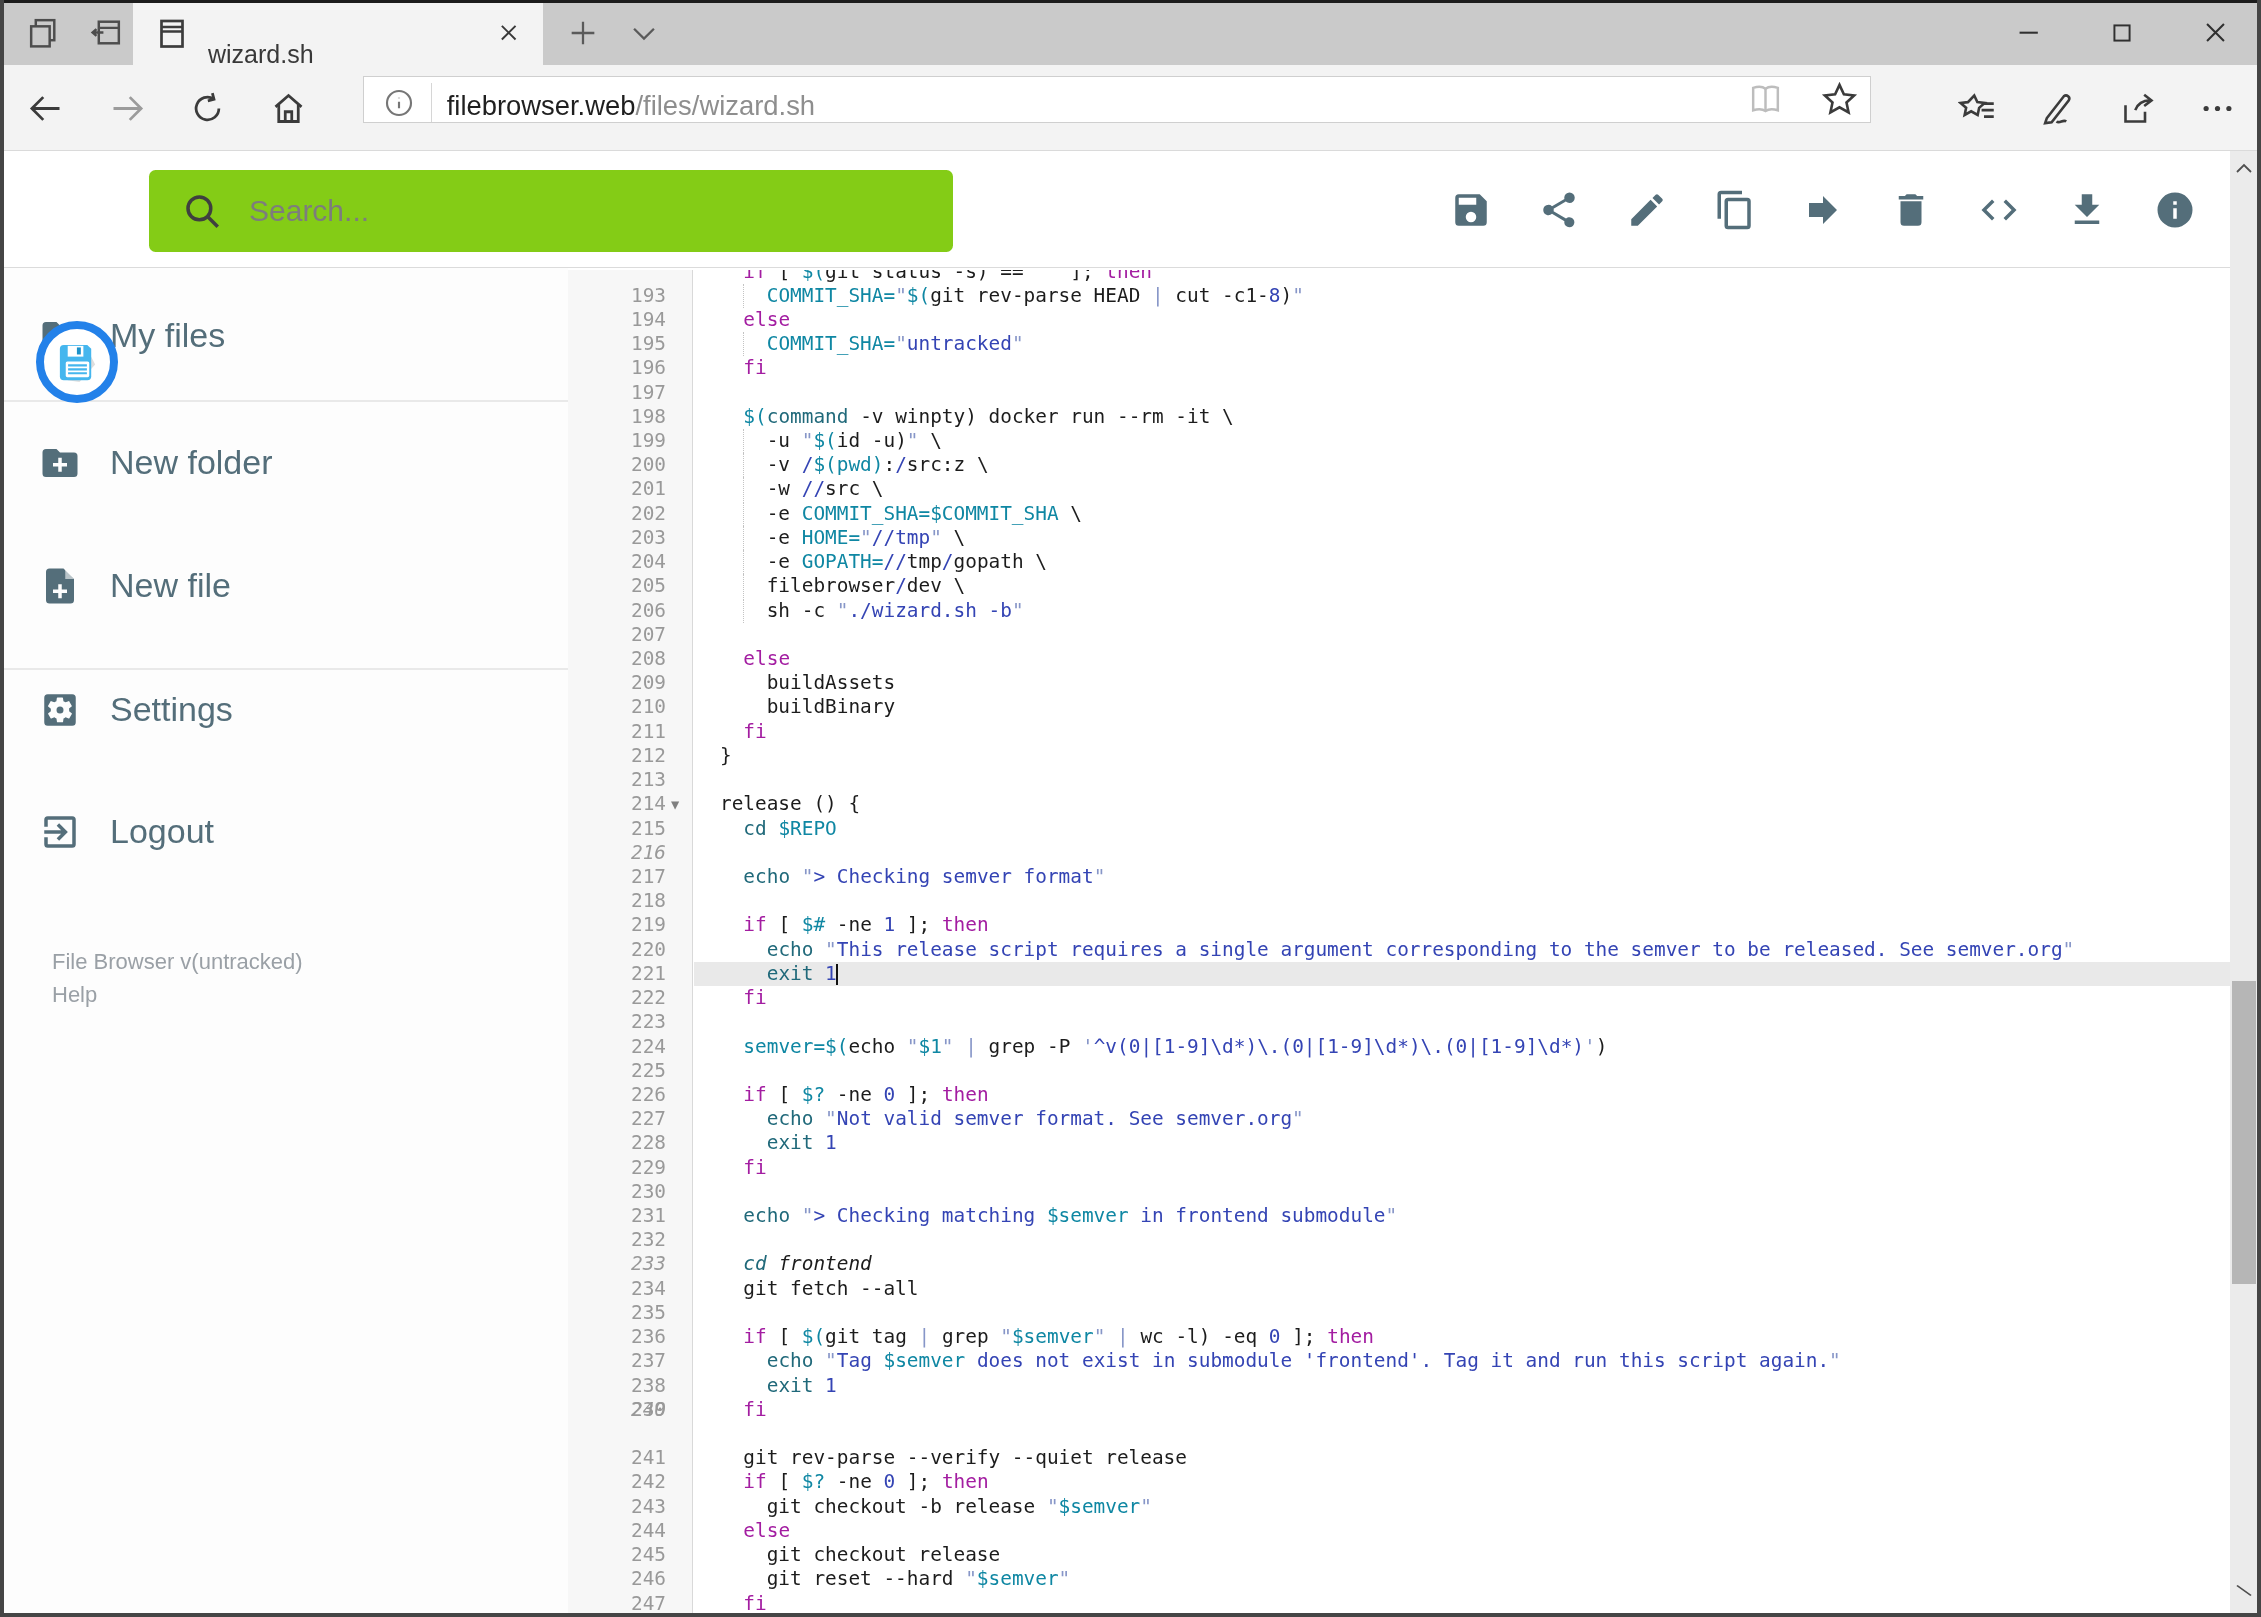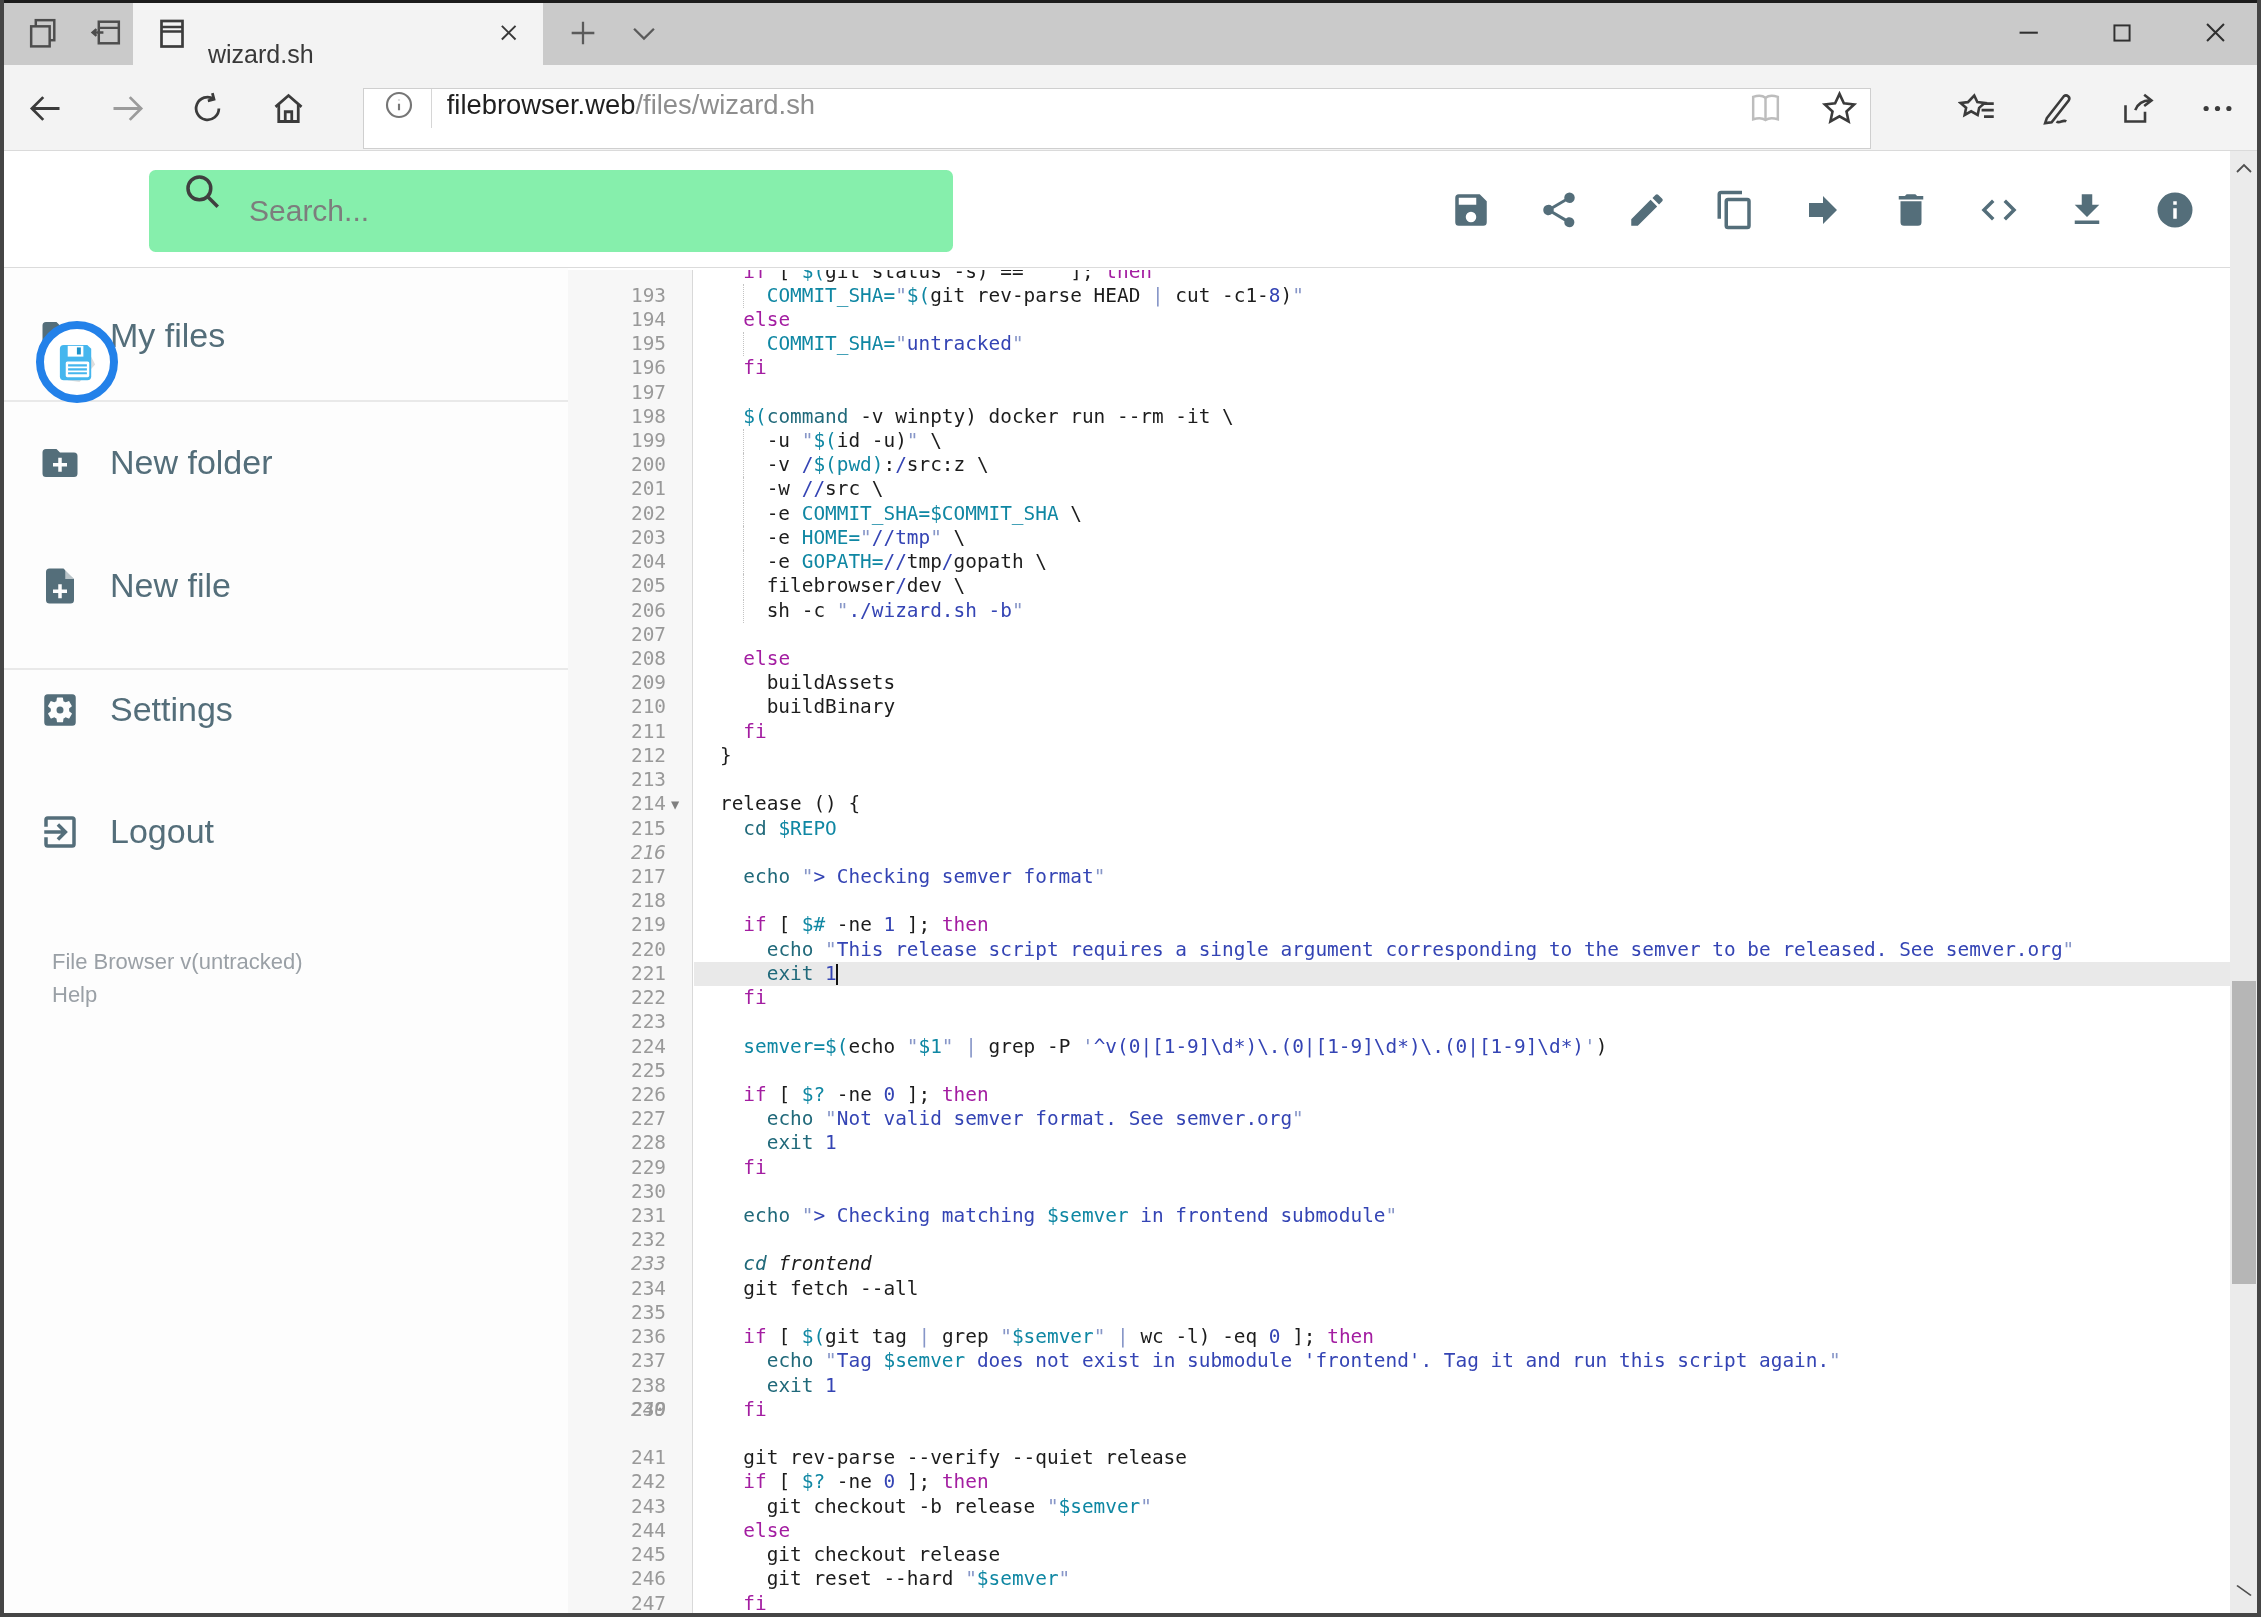--- a/index.html
+++ b/index.html
@@ -15,32 +15,32 @@
   
   .tabbar{position:absolute;left:0;top:0;width:100%;height:65px;background:#cacaca;}
   .tabbar svg{display:block;}
   .tab-left-btn{position:absolute;top:0;width:57px;height:65px;display:flex;align-items:center;justify-content:center;color:#4d4d4d;}
   .tab{position:absolute;left:133px;top:0;width:410px;height:65px;background:#f3f3f3;display:flex;align-items:center;padding:0 21px;color:#383838;}
   .tab-title{font-size:25px;margin-left:18px;flex:1;white-space:nowrap;overflow:hidden;margin-top:44px;}
   .tab-glyph{color:#3c3c3c;}
   .win-btn{position:absolute;top:0;width:89px;height:65px;display:flex;align-items:center;justify-content:center;color:#303030;}
   .navbar{position:absolute;left:0;top:65px;width:100%;height:86px;background:#f3f3f3;border-bottom:0.8px solid #dadada;}
   .nav-ic{position:absolute;top:0;height:86px;width:73px;display:flex;align-items:center;justify-content:center;color:#3b3b3b;}
-  .urlbox{position:absolute;left:363px;top:11.3px;width:1508px;height:61px;background:#fff;border:0.8px solid #cfcfcf;display:flex;align-items:flex-start;margin-top:12px;}
+  .urlbox{position:absolute;left:363px;top:11.3px;width:1508px;height:47px;background:#fff;border:0.8px solid #cfcfcf;display:flex;align-items:flex-end;}
   .url-info{margin-left:19.4px;color:#767676;}
   .url-sep{width:0.8px;height:39px;background:#d6d6d6;margin:0 14.5px 0 16px;}
   .url-text{font-size:27.4px;white-space:nowrap;}
   .url-host{color:#1f1f1f;}
   .url-path{color:#8e8e8e;}
   .url-right{position:absolute;right:11.3px;display:flex;align-items:center;gap:36px;}
 
   
   .appheader{position:absolute;left:0;top:151px;width:100%;height:117px;background:#fff;border-bottom:1.6px solid #dbdbdb;z-index:5;}
   .logo{position:absolute;left:36px;top:170px;width:82px;height:82px;border-radius:50%;border:8px solid #2381e9;background:#fff;display:flex;align-items:center;justify-content:center;}
-  .searchbox{position:absolute;left:149px;top:19.4px;width:804px;height:82px;background:#86efac;border-radius:6.5px;display:flex;}
+  .searchbox{position:absolute;left:149px;top:19.4px;width:804px;height:82px;background:#84cc16;border-radius:6.5px;display:flex;align-items:center;}
   .searchbox svg{margin-left:32px;color:#3f3f3f;flex:none;}
   .searchbox input{border:0;outline:0;background:transparent;font-size:30px;color:#444;margin-left:24px;width:646px;font-family:"Liberation Sans",sans-serif;}
   .searchbox input::placeholder{color:#7d7d7d;opacity:1;}
   .toolbar{position:absolute;right:60px;top:0;height:117px;display:flex;align-items:center;gap:35px;}
   .tb-btn{width:53px;height:53px;display:flex;align-items:center;justify-content:center;color:#546e7a;}
 
   
   .sidebar{position:absolute;left:0;top:268px;width:568px;bottom:4px;background:#fdfdfd;z-index:2;}
   .side-item{position:absolute;left:0;width:100%;height:71px;display:flex;align-items:center;cursor:pointer;color:#546e7a;}
   .side-item .ic{margin-left:39px;width:42px;height:42px;flex:none;}

